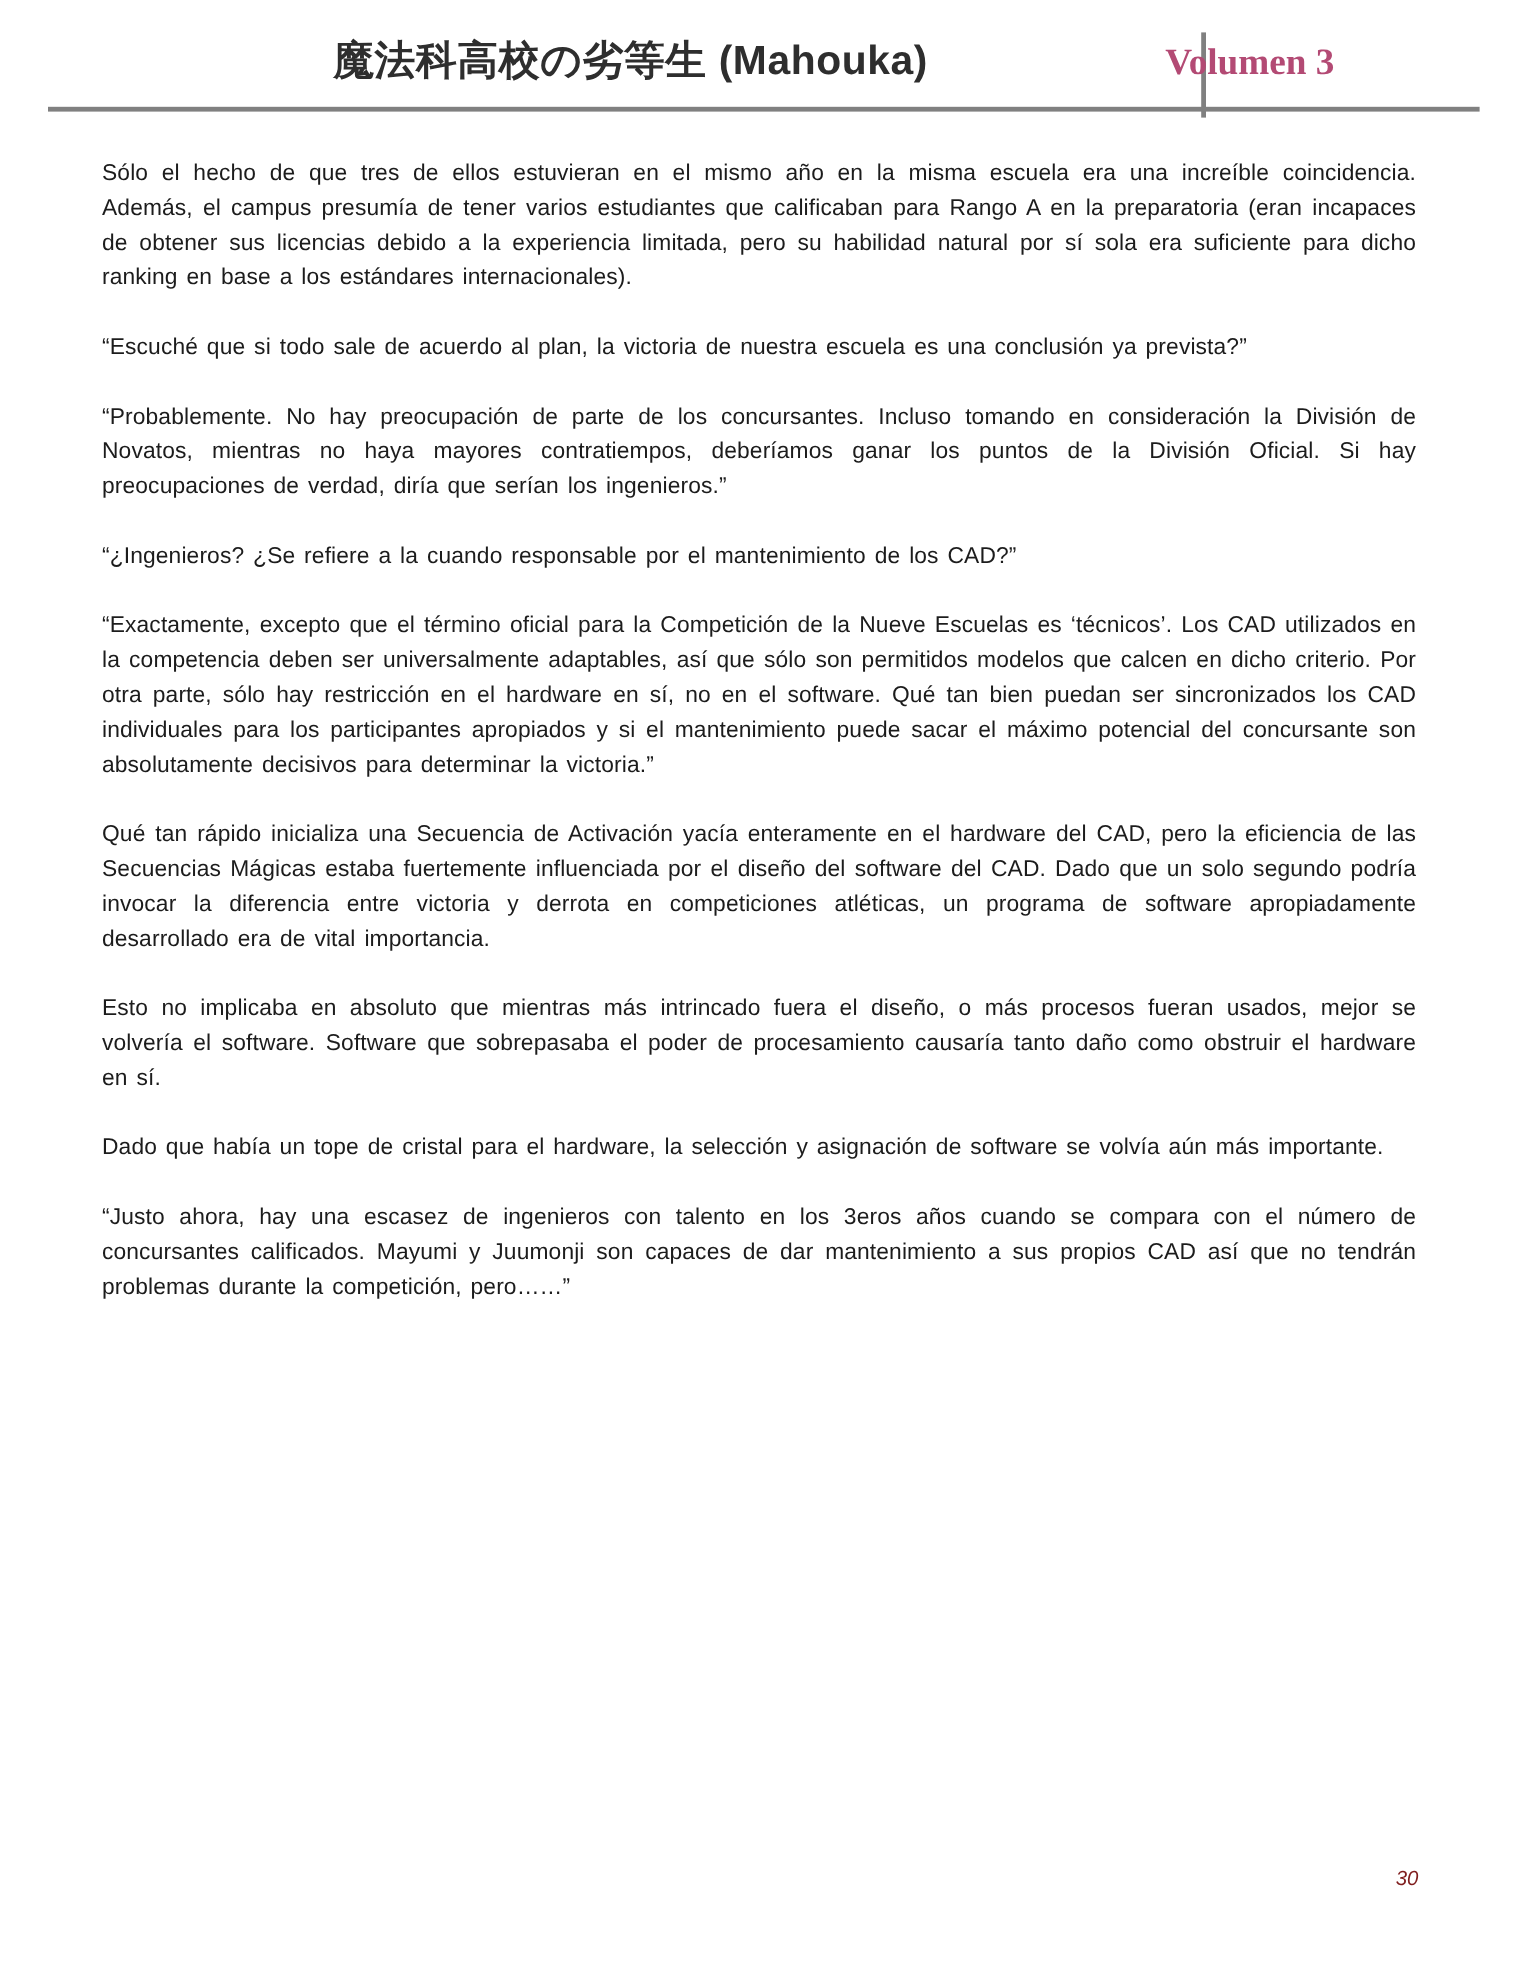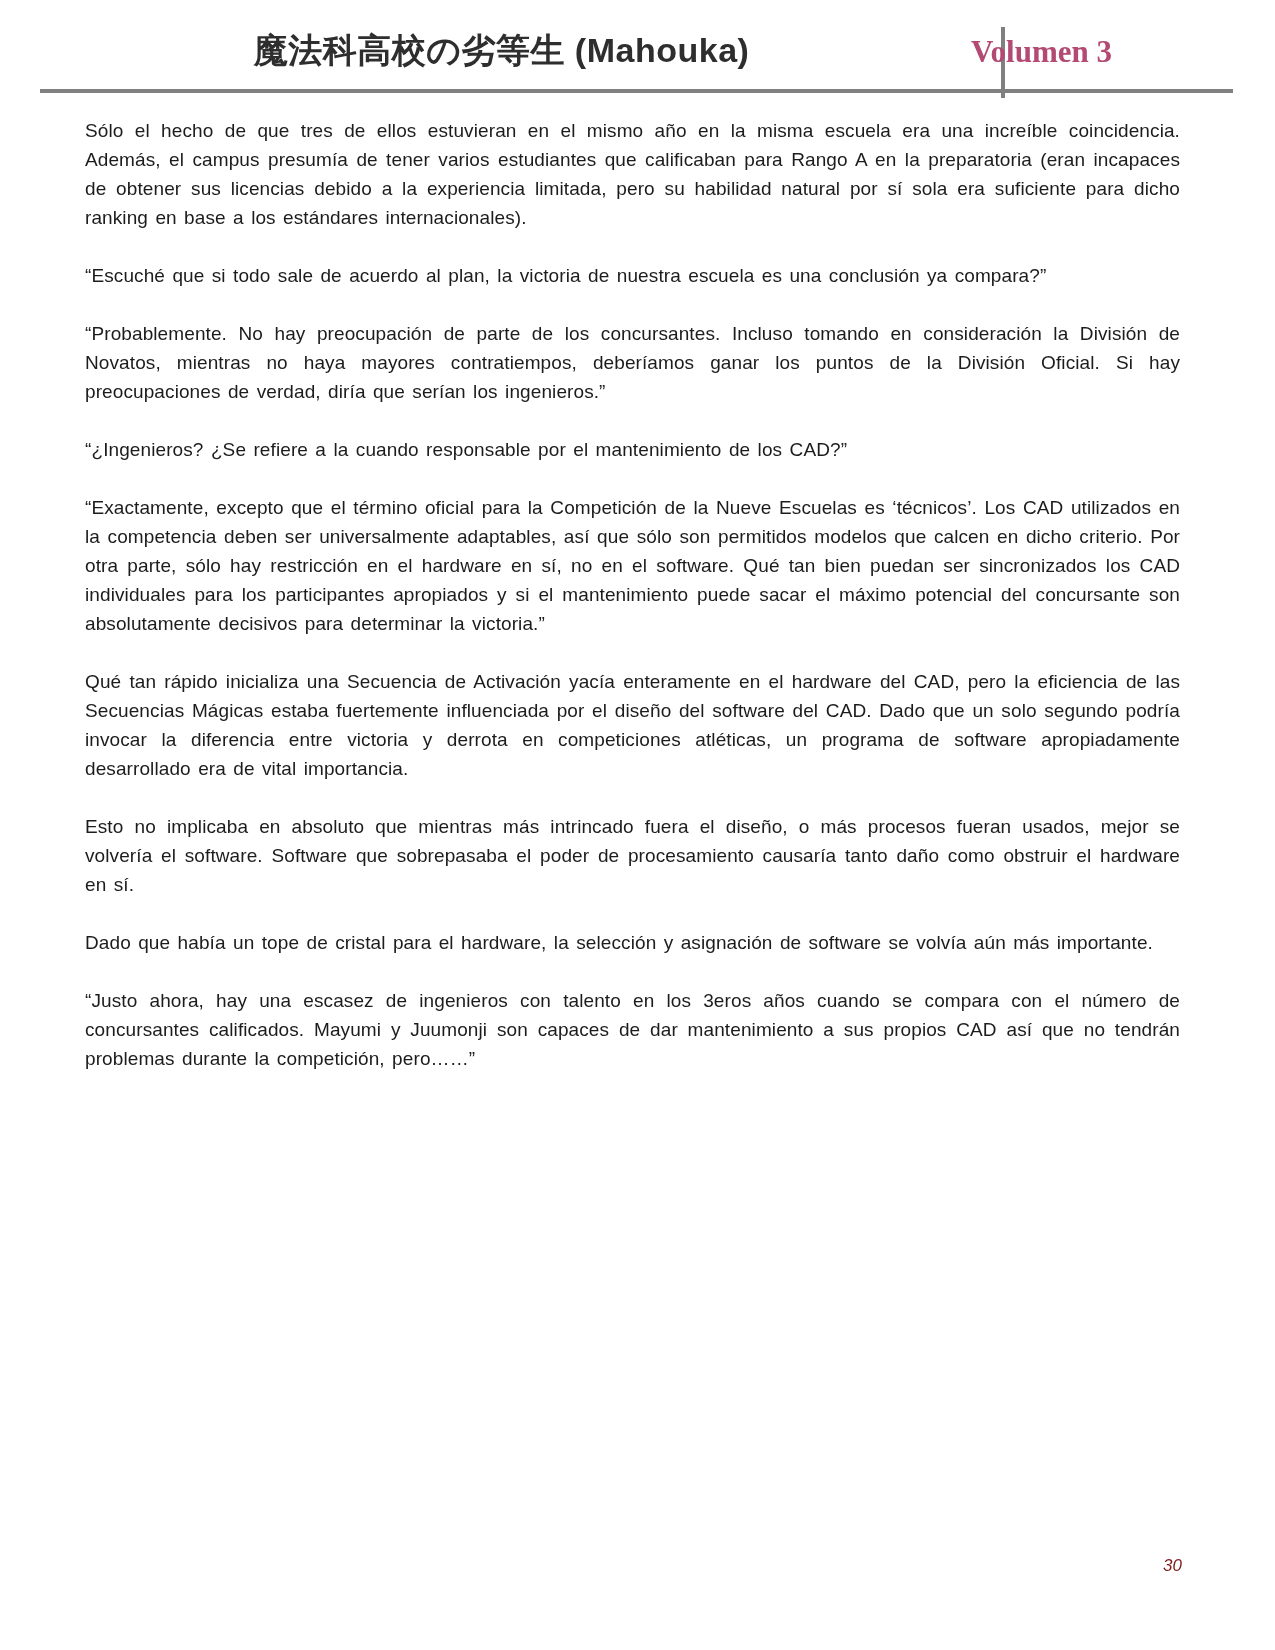--- a/index.html
+++ b/index.html
@@ -28,20 +28,21 @@
     top: 28px;
     left: 0;
     width: 1003px;
     text-align: center;
     font-family: "Liberation Sans", sans-serif;
     font-weight: 700;
     font-size: 34px;
     letter-spacing: 0.5px;
     color: #2e2e2e;
     white-space: nowrap;
+    padding-left: 24px;
   }
   .header-vline {
     position: absolute;
     left: 1001px;
     top: 27px;
     width: 4px;
     height: 71px;
     background: #808080;
   }
   .volume-label {
@@ -62,21 +63,21 @@
     background: #808080;
   }
   
   .content {
     position: absolute;
     top: 116px;
     left: 85px;
     width: 1095px;
   }
   .content p {
-    margin: 0 0 29px 0;
+    margin: 14px 0 29px 0;
     font-size: 19px;
     line-height: 29px;
     letter-spacing: 0.1px;
     word-spacing: 2px;
     text-align: justify;
   }
   
   .page-number {
     position: absolute;
     top: 1556px;
@@ -93,21 +94,21 @@
 
   <div class="header">
     <div class="header-title">魔法科高校の劣等生 (Mahouka)</div>
     <div class="header-vline" style="background: rgb(128, 128, 128);"></div>
     <div class="volume-label" style="color: rgb(179, 74, 116);">Volumen 3</div>
     <div class="header-hline" style="background: rgb(128, 128, 128);"></div>
   </div>
 
   <div class="content">
     <p>Sólo el hecho de que tres de ellos estuvieran en el mismo año en la misma escuela era una increíble coincidencia. Además, el campus presumía de tener varios estudiantes que calificaban para Rango A en la preparatoria (eran incapaces de obtener sus licencias debido a la experiencia limitada, pero su habilidad natural por sí sola era suficiente para dicho ranking en base a los estándares internacionales).</p>
-    <p>“Escuché que si todo sale de acuerdo al plan, la victoria de nuestra escuela es una conclusión ya compara?”</p>
+    <p>“Escuché que si todo sale de acuerdo al plan, la victoria de nuestra escuela es una conclusión ya prevista?”</p>
     <p>“Probablemente. No hay preocupación de parte de los concursantes. Incluso tomando en consideración la División de Novatos, mientras no haya mayores contratiempos, deberíamos ganar los puntos de la División Oficial. Si hay preocupaciones de verdad, diría que serían los ingenieros.”</p>
     <p>“¿Ingenieros? ¿Se refiere a la cuando responsable por el mantenimiento de los CAD?”</p>
     <p>“Exactamente, excepto que el término oficial para la Competición de la Nueve Escuelas es ‘técnicos’. Los CAD utilizados en la competencia deben ser universalmente adaptables, así que sólo son permitidos modelos que calcen en dicho criterio. Por otra parte, sólo hay restricción en el hardware en sí, no en el software. Qué tan bien puedan ser sincronizados los CAD individuales para los participantes apropiados y si el mantenimiento puede sacar el máximo potencial del concursante son absolutamente decisivos para determinar la victoria.”</p>
     <p>Qué tan rápido inicializa una Secuencia de Activación yacía enteramente en el hardware del CAD, pero la eficiencia de las Secuencias Mágicas estaba fuertemente influenciada por el diseño del software del CAD. Dado que un solo segundo podría invocar la diferencia entre victoria y derrota en competiciones atléticas, un programa de software apropiadamente desarrollado era de vital importancia.</p>
     <p>Esto no implicaba en absoluto que mientras más intrincado fuera el diseño, o más procesos fueran usados, mejor se volvería el software. Software que sobrepasaba el poder de procesamiento causaría tanto daño como obstruir el hardware en sí.</p>
     <p>Dado que había un tope de cristal para el hardware, la selección y asignación de software se volvía aún más importante.</p>
     <p>“Justo ahora, hay una escasez de ingenieros con talento en los 3eros años cuando se compara con el número de concursantes calificados. Mayumi y Juumonji son capaces de dar mantenimiento a sus propios CAD así que no tendrán problemas durante la competición, pero……”</p>
   </div>
 
   <div class="page-number">30</div>

